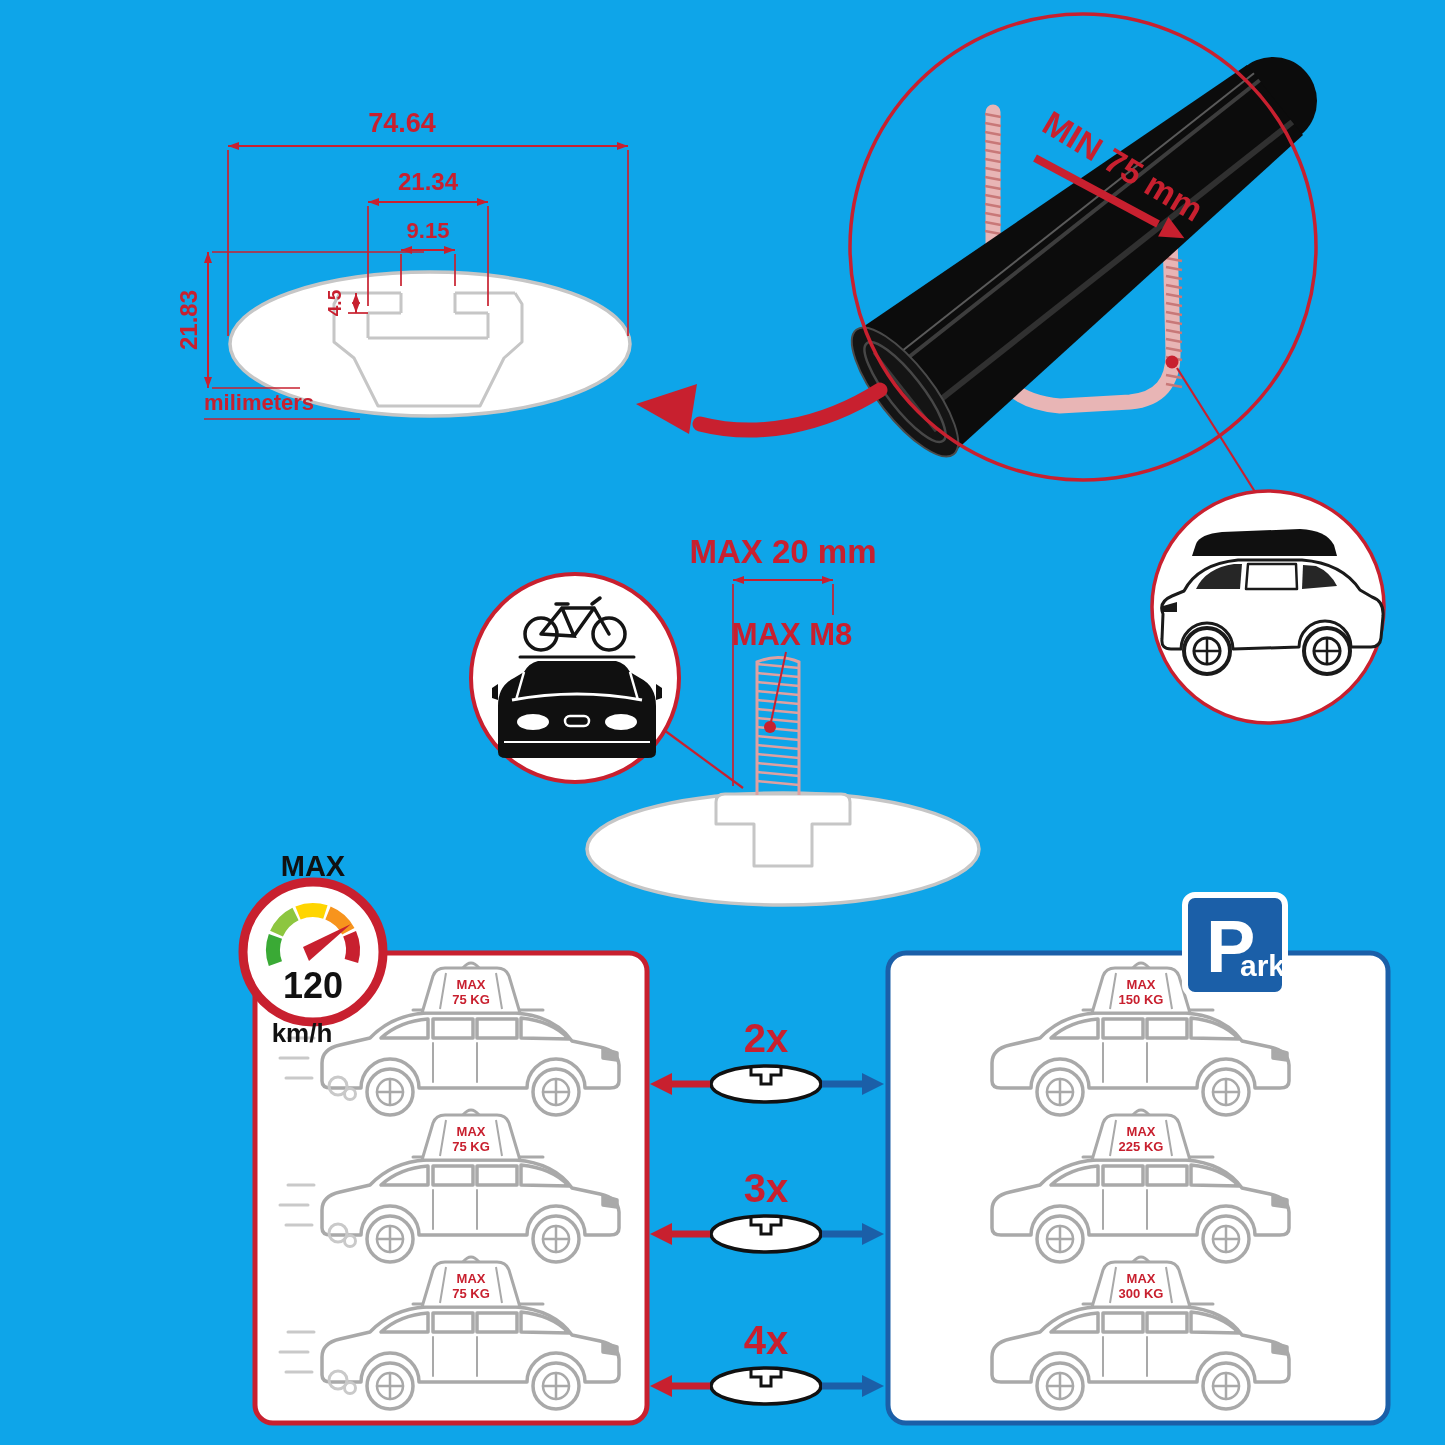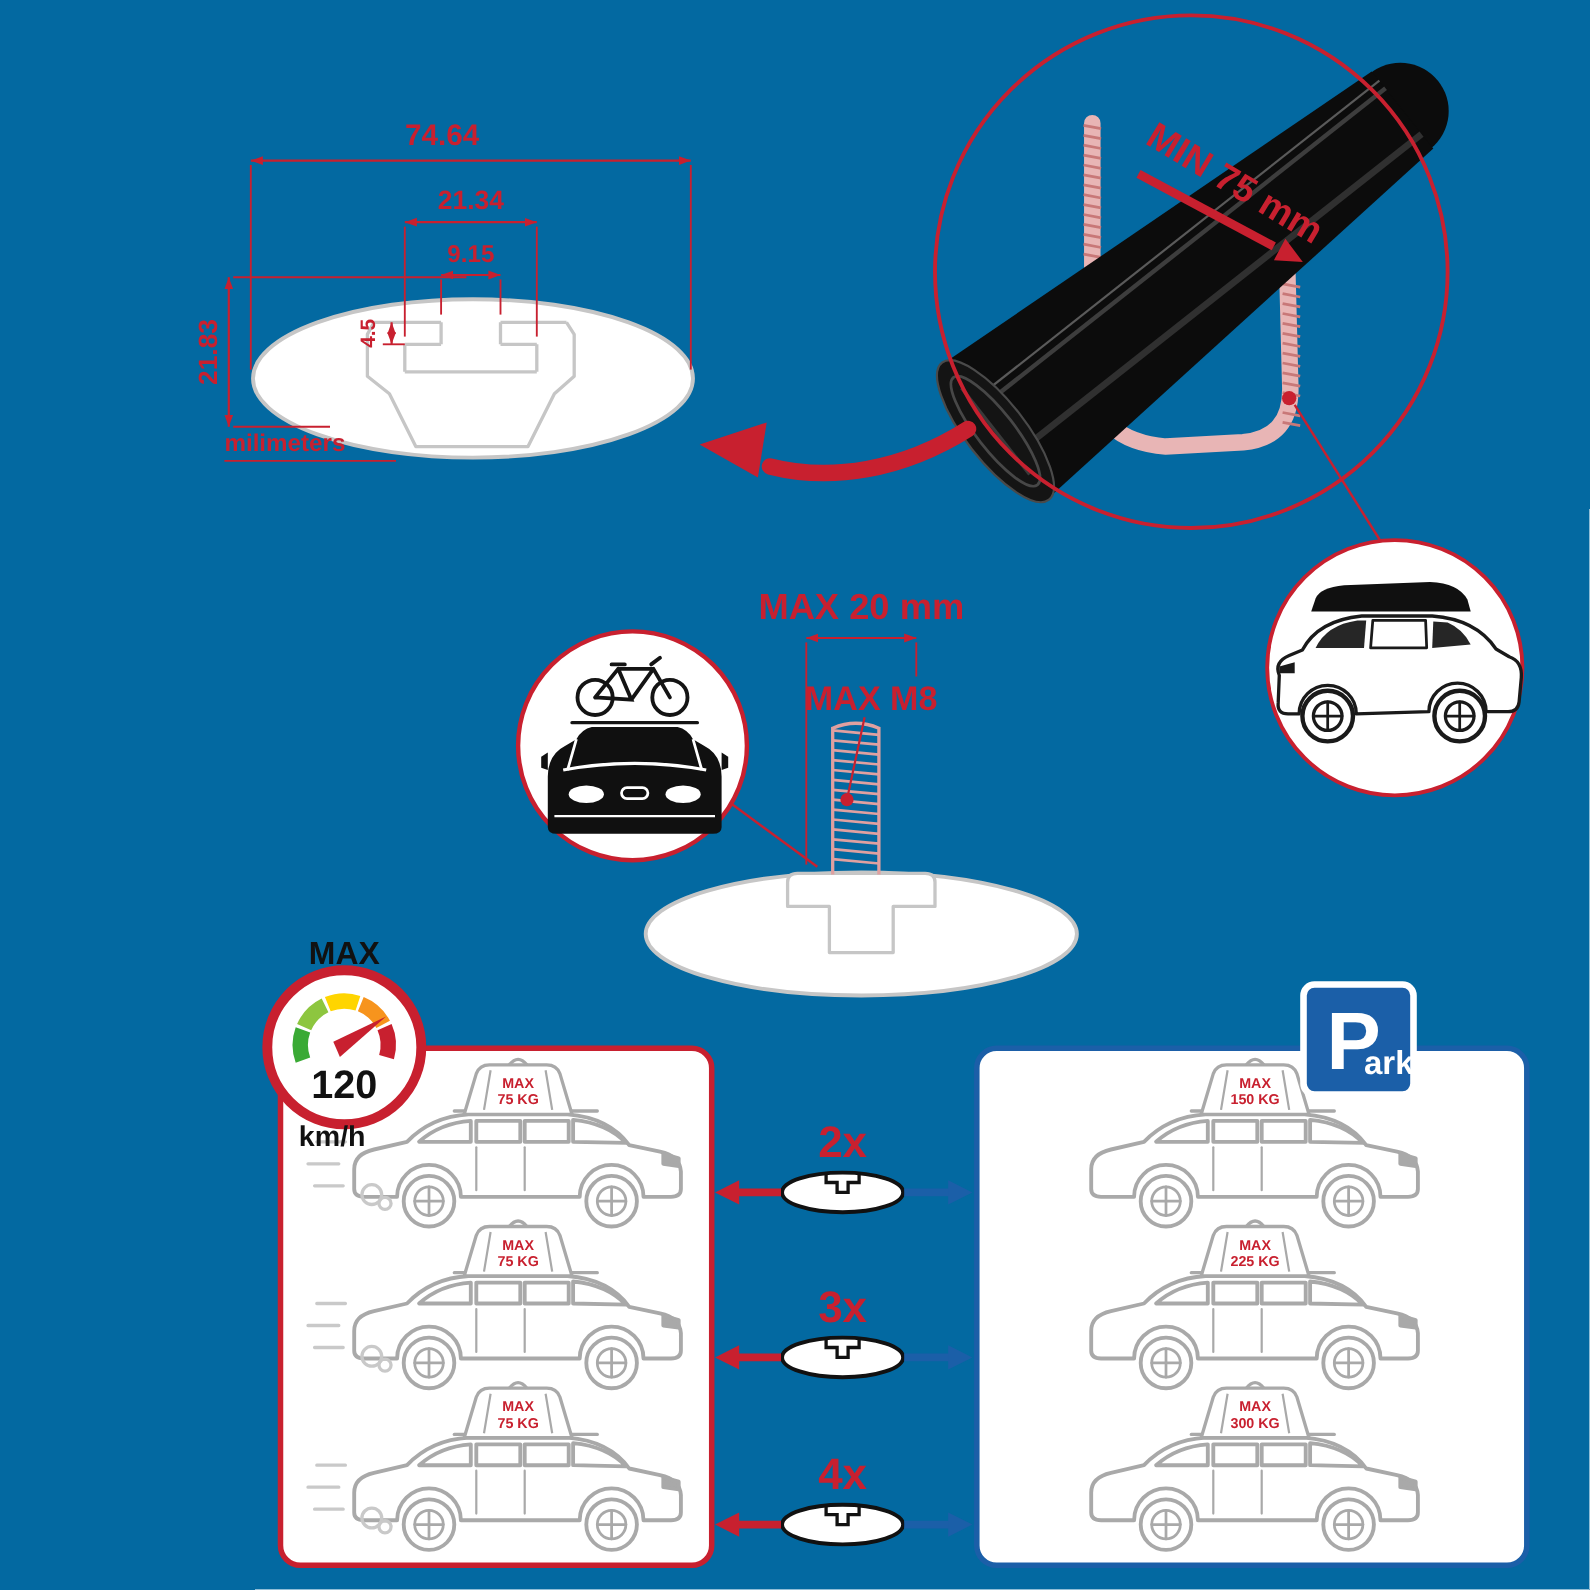--- a/index.html
+++ b/index.html
@@ -1,16 +1,16 @@
 <!DOCTYPE html>
 <html><head>
 <meta charset="utf-8">
 <style>
   html,body{margin:0;padding:0;background:#fff;}
-  .canvas{position:relative;width:1445px;height:1445px;background:#0369a1;overflow:hidden;
+  .canvas{position:relative;width:1445px;height:1445px;background:#0ea5e9;overflow:hidden;
           font-family:"Liberation Sans","DejaVu Sans",sans-serif;}
   svg{position:absolute;left:0;top:0;}
   svg text{font-family:"Liberation Sans","DejaVu Sans",sans-serif;}
   .dim-text{fill:#c8202f;font-weight:bold;}
   .black-text{fill:#111;font-weight:bold;}
   .white-text{fill:#fff;font-weight:bold;}
   .bag-text{fill:#c8202f;font-weight:bold;}
 </style>
 </head>
 <body>

